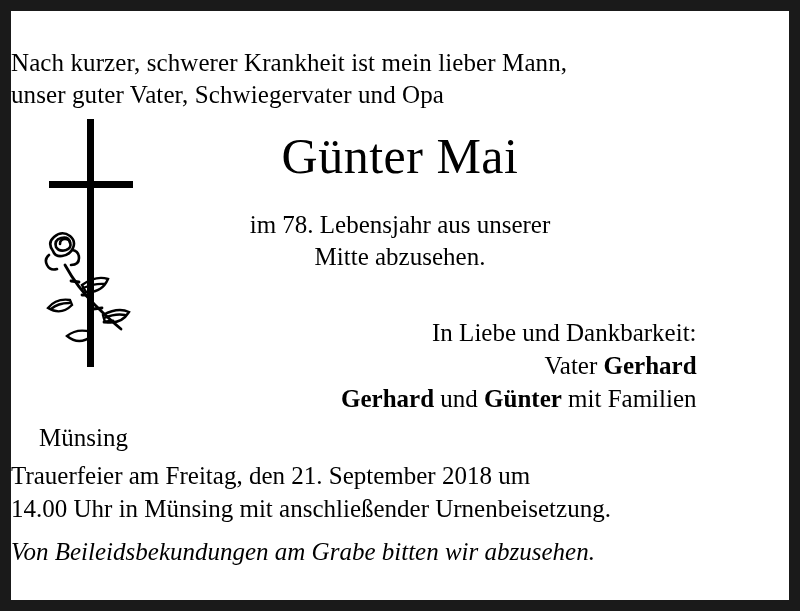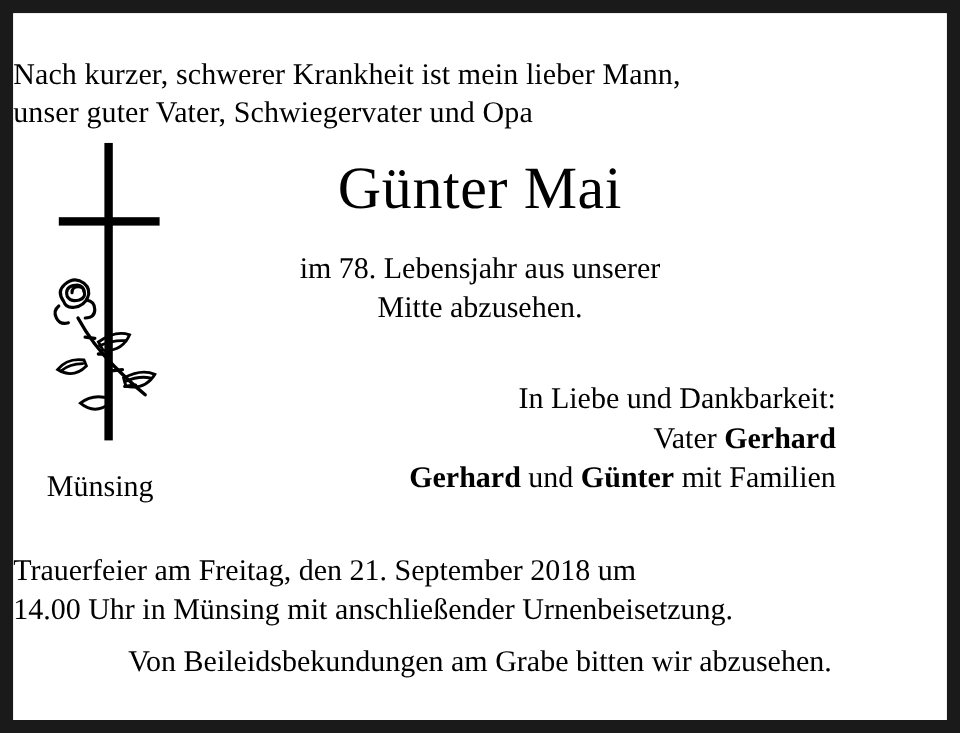--- a/index.html
+++ b/index.html
@@ -75,41 +75,42 @@
     left: 330px;
     font-size: 25px;
     line-height: 1.32;
     text-align: right;
   }
   .dedication .bold {
     font-weight: bold;
   }
   .place {
     position: absolute;
-    top: 380px;
+    top: 412px;
     left: 28px;
     font-size: 25px;
     line-height: 1.2;
   }
   .service {
     position: absolute;
     top: 449px;
     left: 0;
     width: 100%;
     font-size: 25px;
     line-height: 1.3;
   }
   .closing {
     position: absolute;
     top: 525px;
     left: 0;
     width: 100%;
-    text-align: center;
+    text-align: left;
     font-size: 25px;
     line-height: 1.3;
+    font-style: italic;
   }
 </style>
 </head>
 <body>
 
 <div class="obituary">
   <div class="inner">
 
     <div class="emblem">
       <svg width="110" height="260" viewBox="0 0 110 260" xmlns="http://www.w3.org/2000/svg">

